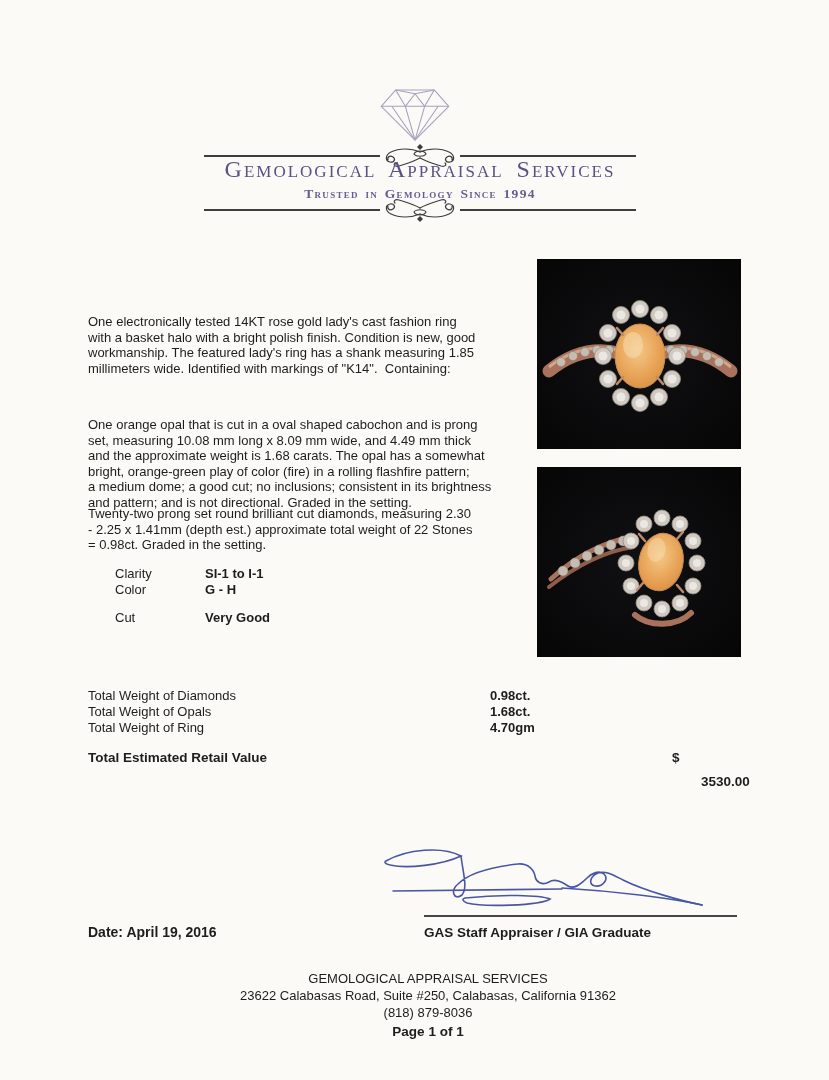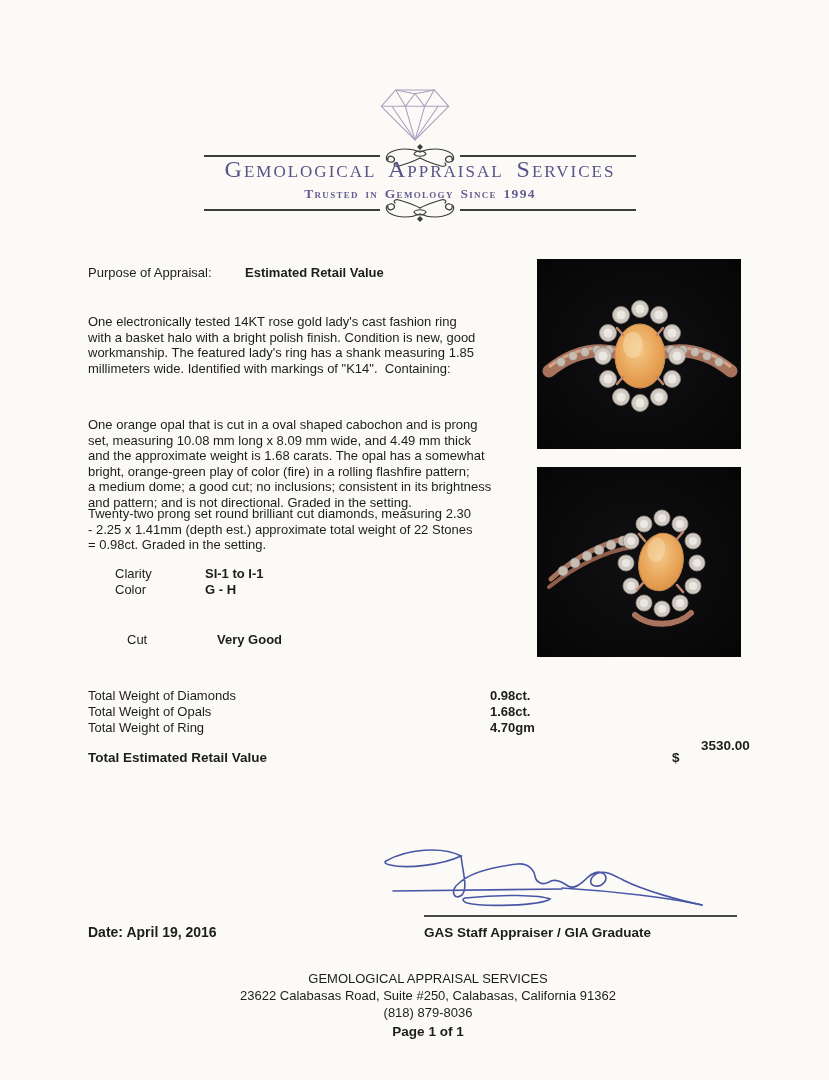--- a/index.html
+++ b/index.html
@@ -53,36 +53,36 @@
   .para.p1{top:314px;}
   .para.p2{top:417px;}
   .para.p3{top:506px;}
   .pline{white-space:pre;}
   
   .grade-row{position:absolute;left:115px;white-space:pre;}
   .grade-row .lbl{display:inline-block;width:90px;}
   .grade-row .val{font-weight:bold;}
   .grade-row.g1{top:566px;}
   .grade-row.g2{top:582px;}
-  .grade-row.g3{top:632px;margin-left:12px;}
+  .grade-row.g3{top:610px;}
   
   .photo{position:absolute;left:537px;width:204px;height:190px;background:var(--photo-bg);}
   .photo.ph1{top:259px;}
   .photo.ph2{top:467px;}
   .photo svg{display:block;width:100%;height:100%;}
   
   .total-row{position:absolute;left:88px;white-space:pre;}
   .total-row .lbl{display:inline-block;width:402px;}
   .total-row .val{font-weight:bold;}
   .total-row.t1{top:688px;}
   .total-row.t2{top:704px;}
   .total-row.t3{top:720px;}
   .grand-label{position:absolute;left:88px;top:750px;font-weight:bold;font-size:13.5px;}
   .grand-currency{position:absolute;left:672px;top:750px;font-weight:bold;font-size:13.5px;}
-  .grand-amount{position:absolute;left:701px;top:738px;font-weight:bold;font-size:13.5px;text-align:center;}
+  .grand-amount{position:absolute;left:701px;top:774px;font-weight:bold;font-size:13.5px;text-align:center;}
   
   .signature-svg{position:absolute;left:382px;top:843px;width:330px;height:72px;}
   .sig-rule{position:absolute;left:424px;top:915px;width:313px;height:2px;background:#474747;}
   .appraiser{position:absolute;left:424px;top:925px;font-weight:bold;font-size:13.5px;}
   .dateline{position:absolute;left:88px;top:925px;font-weight:bold;font-size:14px;}
   
   .footer-line{position:absolute;left:28px;width:800px;text-align:center;}
   .footer-line.f1{top:971px;}
   .footer-line.f2{top:988px;}
   .footer-line.f3{top:1005px;}
@@ -125,21 +125,20 @@
       <path d="M40,1 L43,4 L40,7 L37,4 Z" fill="#3d3d3d" stroke="none"></path>
       <path d="M40,9 C31,5 19,5 11,9 C5,12 5,18 10,19 C14,20 16,16 13,14 C10,12 7,14 8,17"></path>
       <path d="M40,9 C49,5 61,5 69,9 C75,12 75,18 70,19 C66,20 64,16 67,14 C70,12 73,14 72,17"></path>
       <path d="M40,15 C33,19 25,21 19,23 C15,24 13,22 15,20"></path>
       <path d="M40,15 C47,19 55,21 61,23 C65,24 67,22 65,20"></path>
       <path d="M34,11 C36,7 44,7 46,11 C44,14 36,14 34,11"></path>
     </svg>
     <div class="line"></div>
   </div>
 
-  <div class="meta-row r1"><span class="lbl">Purpose of Appraisal:</span><span class="val">Estimated Retail Value</span></div>
 
   <div class="para p1">
     <div class="pline">One electronically tested 14KT rose gold lady's cast fashion ring</div>
     <div class="pline">with a basket halo with a bright polish finish. Condition is new, good</div>
     <div class="pline">workmanship. The featured lady's ring has a shank measuring 1.85</div>
     <div class="pline">millimeters wide. Identified with markings of "K14".  Containing:</div>
   </div>
   <div class="para p2">
     <div class="pline">One orange opal that is cut in a oval shaped cabochon and is prong</div>
     <div class="pline">set, measuring 10.08 mm long x 8.09 mm wide, and 4.49 mm thick</div>

